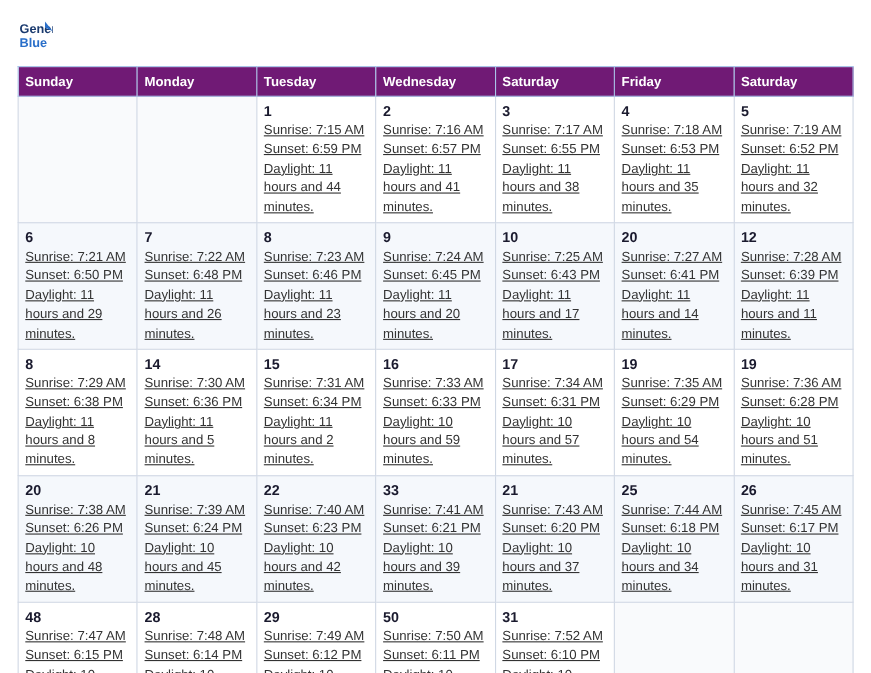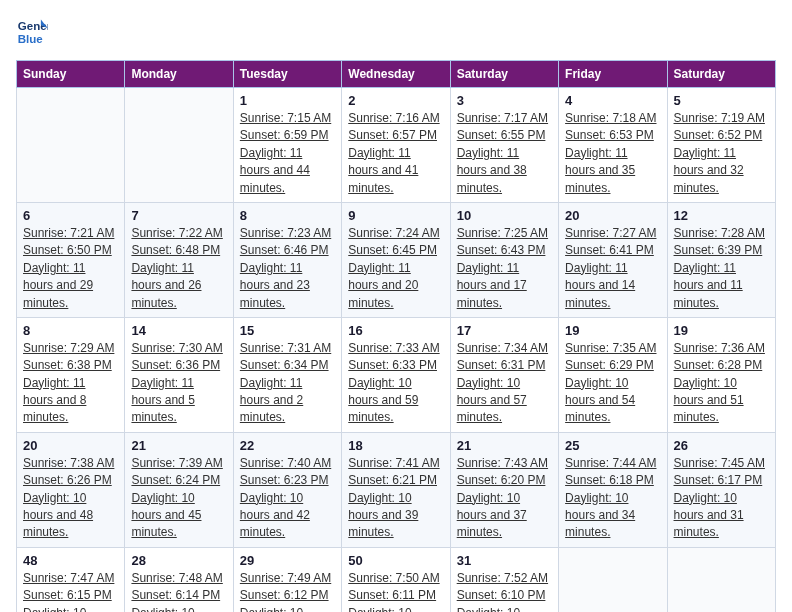--- a/index.html
+++ b/index.html
@@ -199,21 +199,21 @@
         </td>
         <td>
           <div class="day-number">21</div>
           <div class="day-info">Sunrise: 7:39 AM<br>Sunset: 6:24 PM<br>Daylight: 10 hours and 45 minutes.</div>
         </td>
         <td>
           <div class="day-number">22</div>
           <div class="day-info">Sunrise: 7:40 AM<br>Sunset: 6:23 PM<br>Daylight: 10 hours and 42 minutes.</div>
         </td>
         <td>
-          <div class="day-number">18</div>
+          <div class="day-number">33</div>
           <div class="day-info">Sunrise: 7:41 AM<br>Sunset: 6:21 PM<br>Daylight: 10 hours and 39 minutes.</div>
         </td>
         <td>
           <div class="day-number">21</div>
           <div class="day-info">Sunrise: 7:43 AM<br>Sunset: 6:20 PM<br>Daylight: 10 hours and 37 minutes.</div>
         </td>
         <td>
           <div class="day-number">25</div>
           <div class="day-info">Sunrise: 7:44 AM<br>Sunset: 6:18 PM<br>Daylight: 10 hours and 34 minutes.</div>
         </td>

